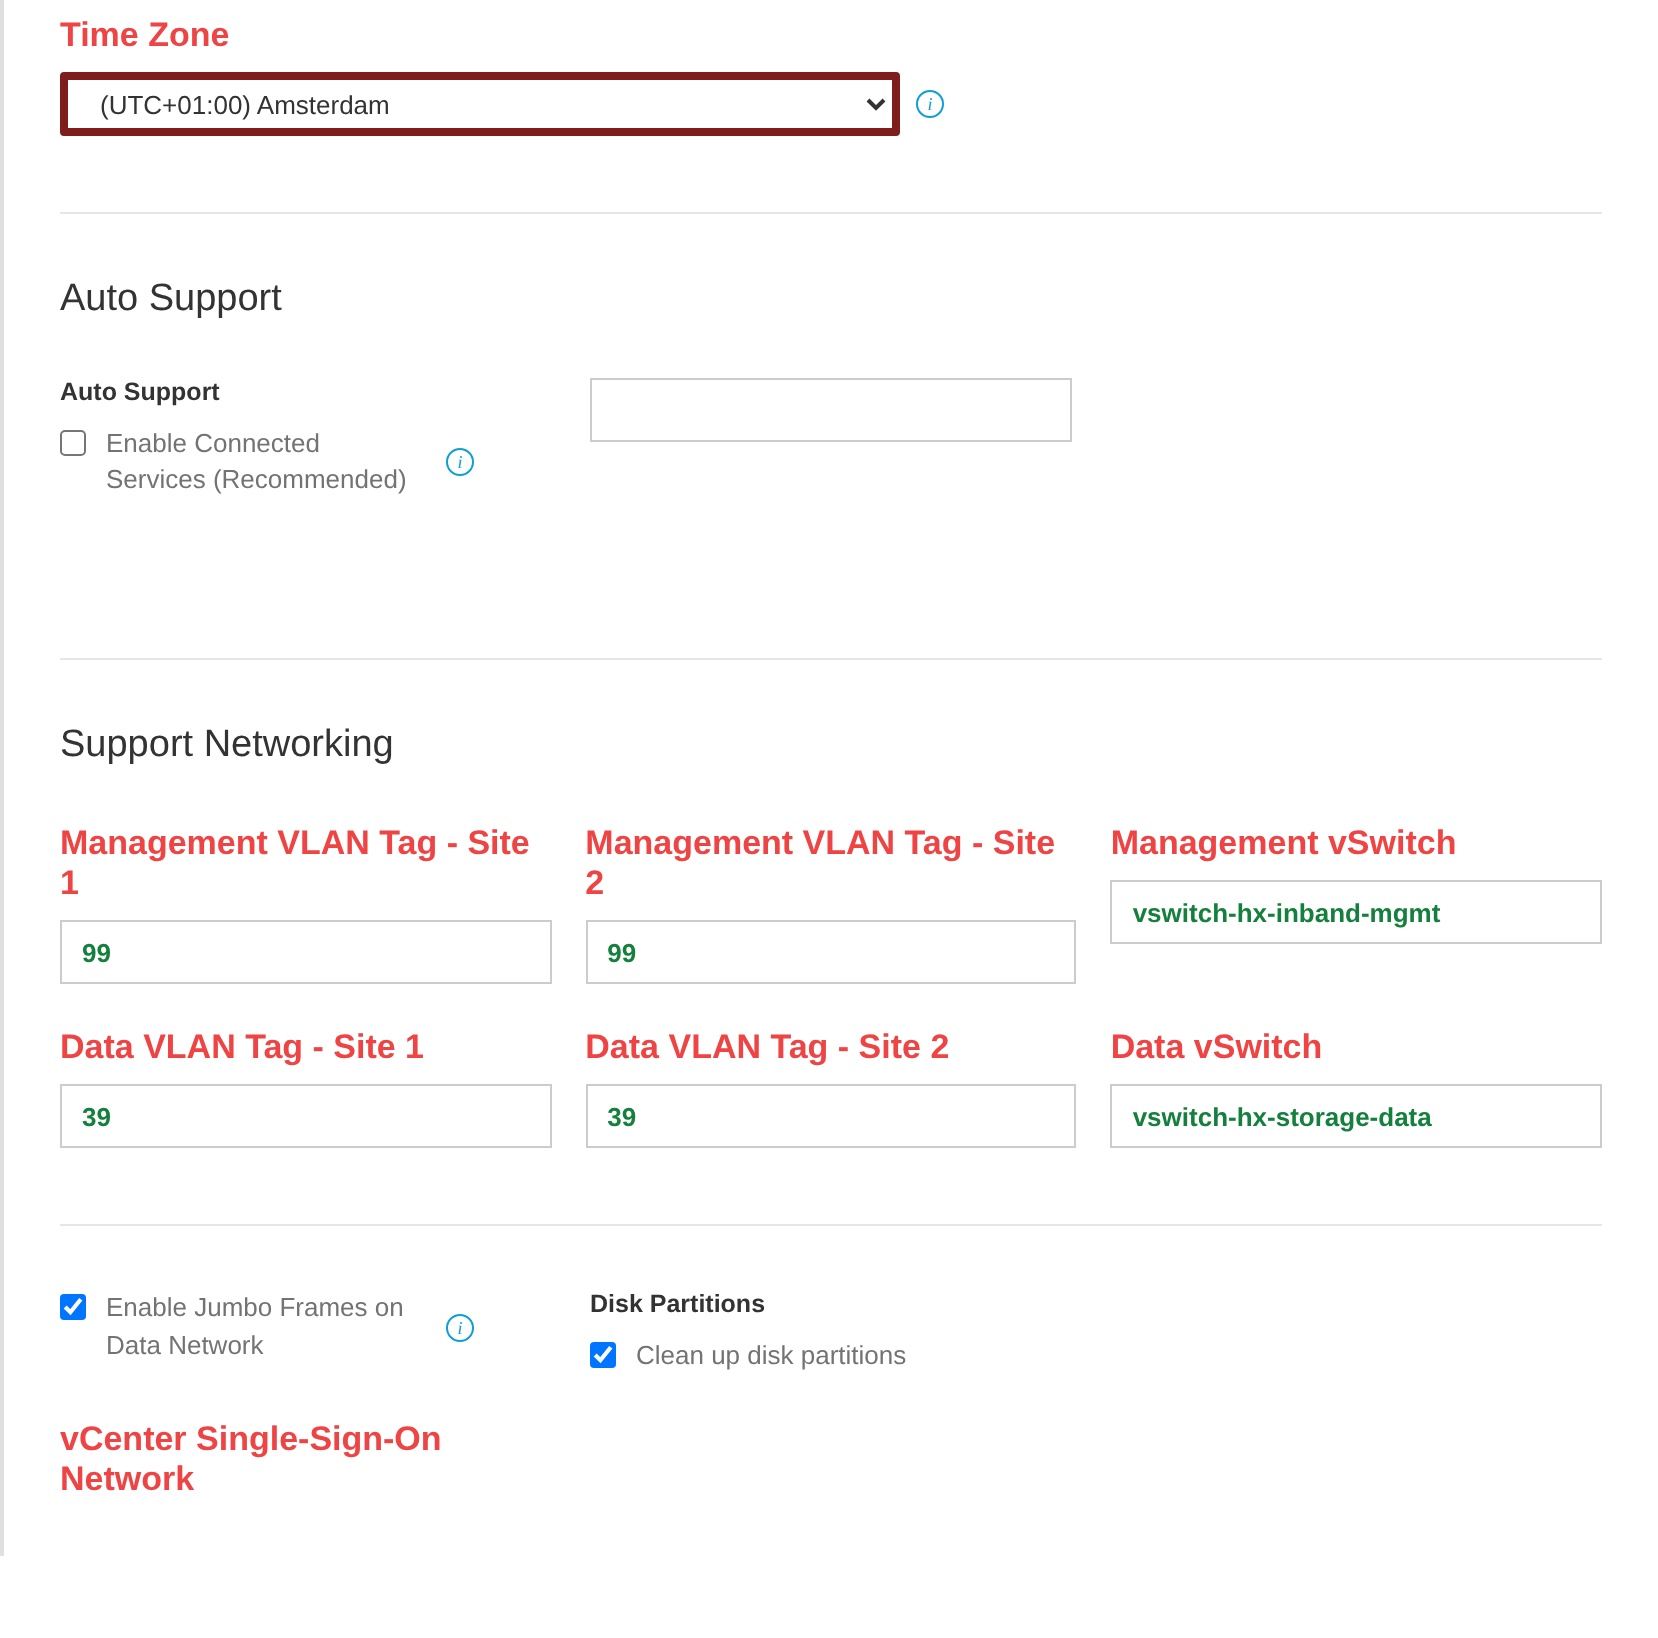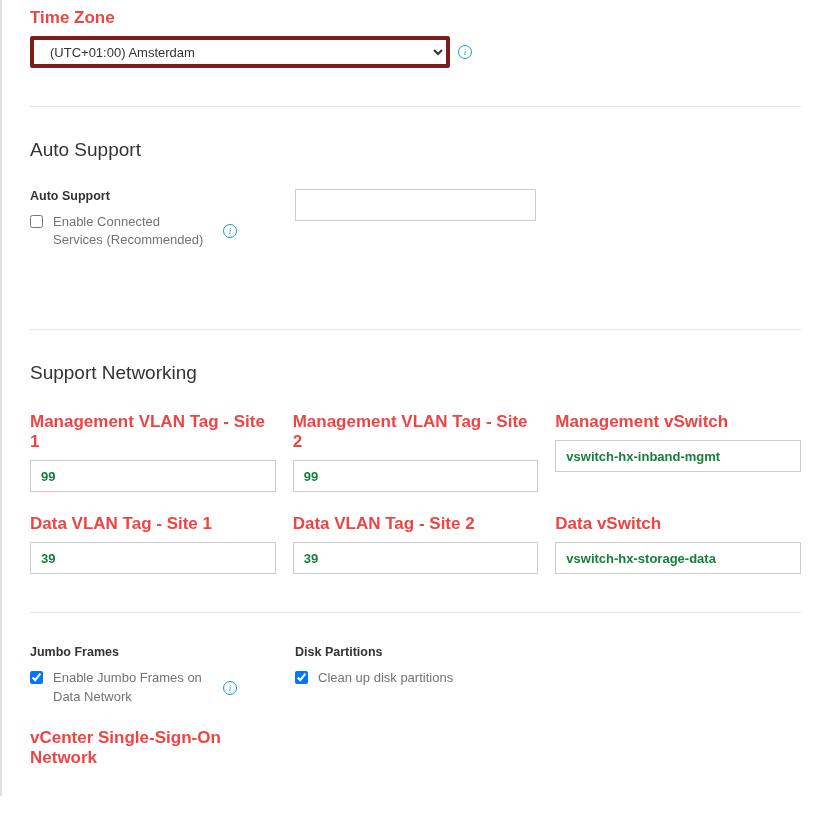--- a/index.html
+++ b/index.html
@@ -194,21 +194,20 @@
       <label class="field-label">Data vSwitch</label>
       <input type="text" value="vswitch-hx-storage-data" style="">
     </div>
   </div>
 
   <hr class="divider">
 
 
   <div class="grid-2 mb-small">
     <div>
-      <div class="subhead">Jumbo Frames</div>
       <div class="checkbox-wrap">
         <div class="checkbox-row">
           <input type="checkbox" checked="" style="">
           <span class="checkbox-label">Enable Jumbo Frames on Data Network</span>
         </div>
         <span class="info-icon">i</span>
       </div>
     </div>
     <div>
       <div class="subhead">Disk Partitions</div>

